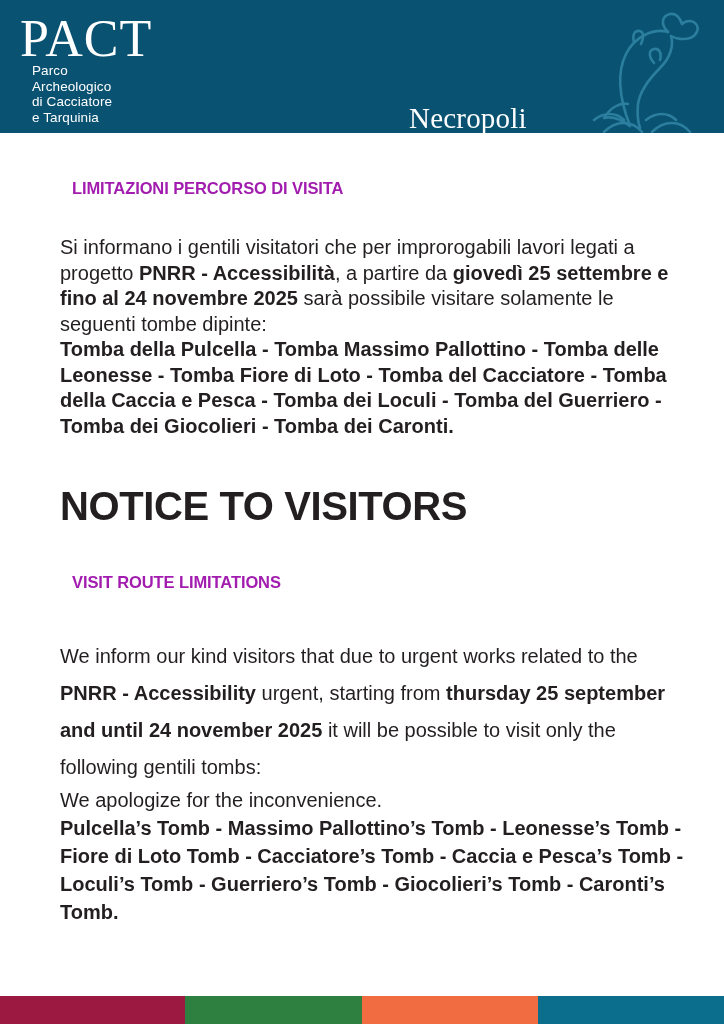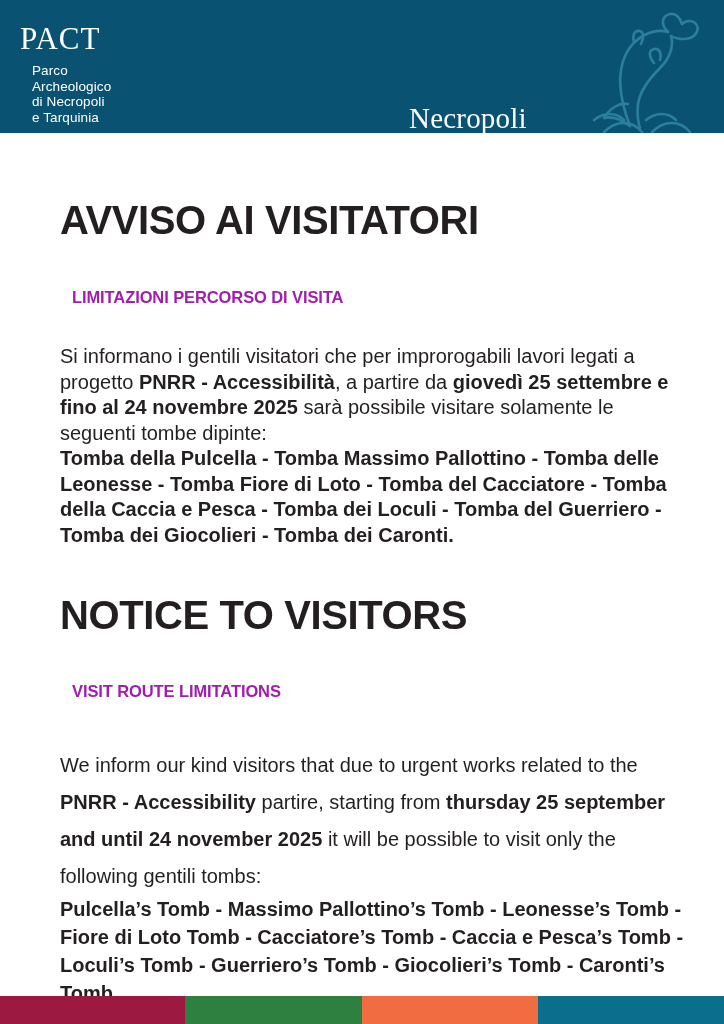--- a/index.html
+++ b/index.html
@@ -26,21 +26,21 @@
     overflow: hidden;
   }
   .logo-block {
     position: absolute;
     left: 20px;
     top: 19px;
     color: #ffffff;
   }
   .logo-wordmark {
     font-family: "Liberation Serif", serif;
-    font-size: 31px;
+    font-size: 52px;
     font-weight: 400;
     letter-spacing: 1px;
     line-height: 40px;
     color: #ffffff;
     margin: 0 0 4px 0;
   }
   .logo-subtitle {
     font-family: "Liberation Sans", sans-serif;
     font-size: 13.5px;
     font-weight: 400;
@@ -150,21 +150,21 @@
 </head>
 <body>
 
 <div class="header" style="background: rgb(10, 82, 114);">
 
   <div class="logo-block">
     <div class="logo-wordmark">PACT</div>
     <div class="logo-subtitle">
       <span>Parco</span>
       <span>Archeologico</span>
-      <span>di Necropoli</span>
+      <span>di Cacciatore</span>
       <span>e Tarquinia</span>
     </div>
   </div>
 
   <div class="site-title">
     <span>Necropoli</span>
   </div>
 
   <svg class="dolphin" viewBox="0 0 120 125">
     <g fill="none" stroke="#2b7e9e" stroke-width="2.6" stroke-linecap="round" stroke-linejoin="round">
@@ -183,36 +183,35 @@
       <path d="M56 112 C66 104 78 104 86 112"></path>
       <path d="M14 124 C26 112 42 112 52 124"></path>
       <path d="M62 124 C74 112 90 112 100 124"></path>
     </g>
   </svg>
 
 </div>
 
 <div class="content">
 
-  <h1 class="notice-title it-title">AVVISO AI VISITATORI</h1>
 
   <h2 class="subtitle it-subtitle">LIMITAZIONI PERCORSO DI VISITA</h2>
 
   <p class="para it-para"><span>Si informano i gentili visitatori che per improrogabili lavori legati a progetto </span><b>PNRR - Accessibilità</b><span>, a partire da </span><b>giovedì 25 settembre e fino al 24 novembre 2025</b><span> sarà possibile visitare solamente le seguenti tombe dipinte:</span><br><span class="tombs">Tomba della Pulcella - Tomba Massimo Pallottino - Tomba delle Leonesse - Tomba Fiore di Loto - Tomba del Cacciatore - Tomba della Caccia e Pesca - Tomba dei Loculi - Tomba del Guerriero - Tomba dei Giocolieri - Tomba dei Caronti.</span></p>
 
 
   <h1 class="notice-title en-title">NOTICE TO VISITORS</h1>
 
   <h2 class="subtitle en-subtitle">VISIT ROUTE LIMITATIONS</h2>
 
-  <p class="para en-para"><span>We inform our kind visitors that due to urgent works related to the </span><b>PNRR - Accessibility</b><span> partire, starting from </span><b>thursday 25 september and until 24 november 2025</b><span> it will be possible to visit only the following gentili tombs:</span></p>
+  <p class="para en-para"><span>We inform our kind visitors that due to urgent works related to the </span><b>PNRR - Accessibility</b><span> urgent, starting from </span><b>thursday 25 september and until 24 november 2025</b><span> it will be possible to visit only the following gentili tombs:</span></p>
+
+  <p class="para apology-en">We apologize for the inconvenience.</p>
 
   <p class="para en-para-tight tombs">Pulcella’s Tomb - Massimo Pallottino’s Tomb - Leonesse’s Tomb - Fiore di Loto Tomb - Cacciatore’s Tomb - Caccia e Pesca’s Tomb - Loculi’s Tomb - Guerriero’s Tomb - Giocolieri’s Tomb - Caronti’s Tomb.</p>
-
-  <p class="para apology-en">We apologize for the inconvenience.</p>
 
 </div>
 
 <div class="footer">
   <div class="footer-band" style="background: rgb(156, 26, 65); width: 185px;"></div>
   <div class="footer-band" style="background: rgb(46, 128, 64); width: 177px;"></div>
   <div class="footer-band" style="background: rgb(242, 108, 66); width: 176px;"></div>
   <div class="footer-band" style="background: rgb(10, 110, 140); width: 186px;"></div>
 </div>
 

